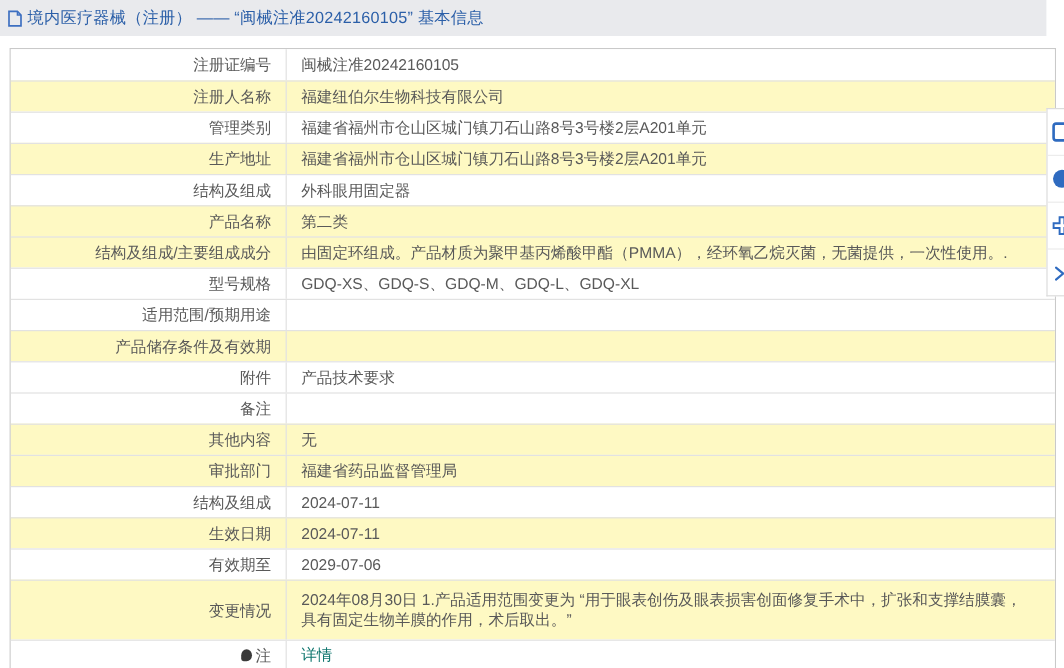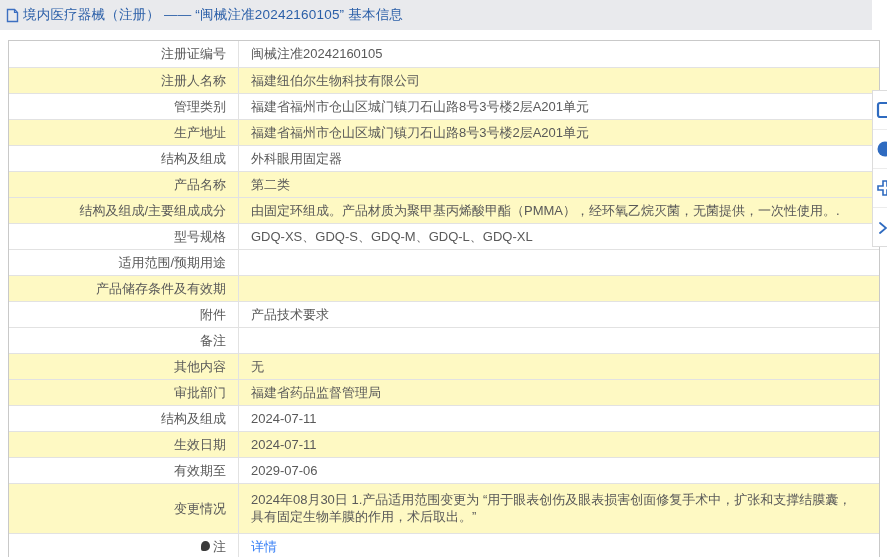--- a/index.html
+++ b/index.html
@@ -26,21 +26,21 @@
   }
   .row:first-child{border-top:none;}
   .row.alt{background:#fef9c3;}
   .row.tall{min-height:50px;justify-content:center;}
   .cell{box-sizing:border-box;display:flex;align-items:center;line-height:17px;}
   .cell.label{
     flex:0 0 230px;width:230px;justify-content:flex-end;text-align:right;
     padding:4px 12px 4px 6px;border-right:1px solid #e2e2e2;gap:3px;
   }
   .cell.value{flex:1;padding:4px 16px 4px 12px;word-break:break-all;}
-  a.link{color:#3b82f6;text-decoration:none;cursor:pointer;}
+  a.link{color:#0f766e;text-decoration:none;cursor:pointer;font-family:Liberation Mono, monospace;}
   .note-icon{
     display:inline-block;width:9px;height:10px;background:#3a3a3a;
     border-radius:50% 50% 50% 2px;flex:0 0 9px;
   }
   .side-toolbar{
     position:absolute;top:90px;right:0;width:15px;height:157px;
     background:#fff;border:1px solid #dcdcdc;border-right:none;
     overflow:hidden;box-sizing:border-box;
   }
   .side-toolbar .tool{

